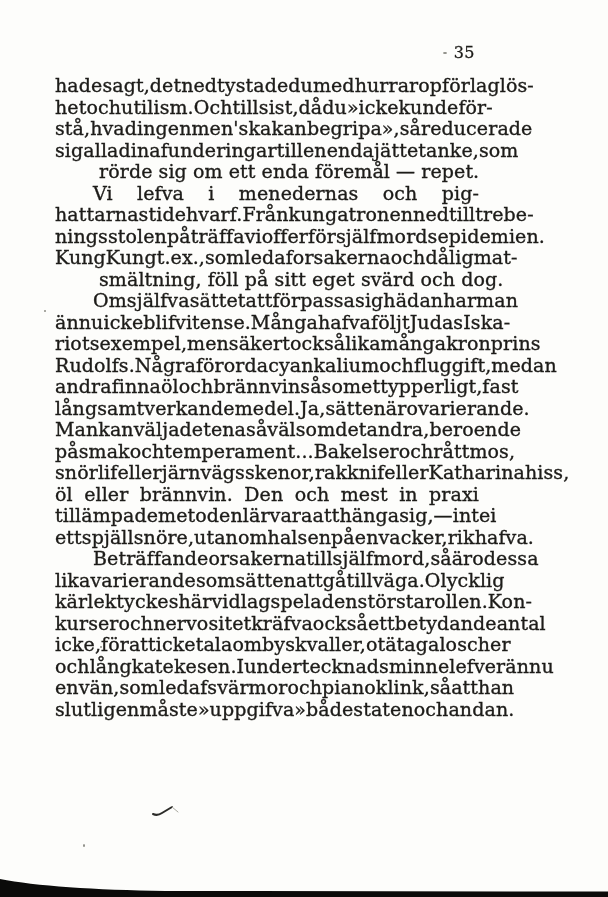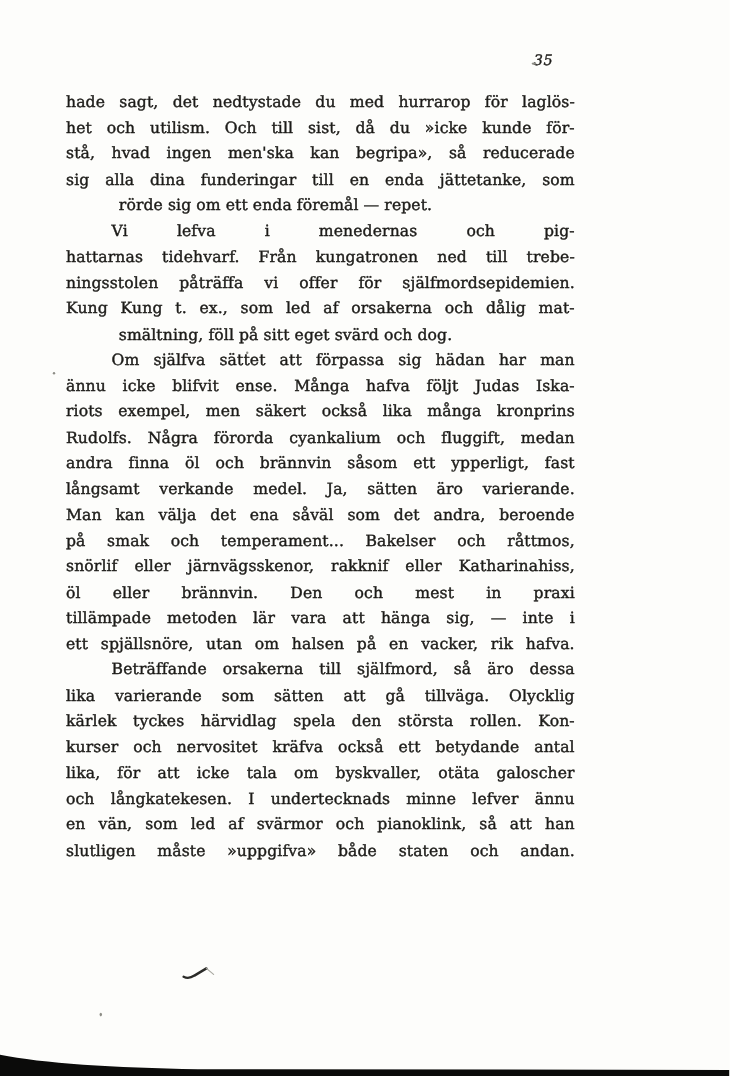--- a/index.html
+++ b/index.html
@@ -12,40 +12,39 @@
     position: relative;
     width: 608px;
     height: 897px;
     background: #fdfdfb;
     overflow: hidden;
     color: #1d1c19;
   }
   .page-number {
     position: absolute;
     top: 43px;
-    right: 147px;
-    font-size: 12px;
+    right: 133px;
+    font-size: 16px;
     letter-spacing: 0.5px;
-    font-style: italic;
     -webkit-text-stroke: 0.3px #1d1c19;
   }
   .text-block {
     position: absolute;
     left: 55px;
     top: 75px;
     width: 424px;
   }
   .line {
     display: flex;
     justify-content: space-between;
     align-items: baseline;
     height: 21.5px;
     line-height: 21.5px;
     white-space: nowrap;
-    font-size: 13px;
+    font-size: 19px;
     letter-spacing: 0.1px;
     -webkit-text-stroke: 0.35px #1d1c19;
   }
   .line.indent { padding-left: 38px; }
   .line.flush { justify-content: flex-start; gap: 0.32em; margin-left: 44px; }
   .speck {
     position: absolute;
     background: #8d8d86;
     border-radius: 50%;
   }
@@ -320,21 +319,21 @@
         <span>kurser</span>
         <span>och</span>
         <span>nervositet</span>
         <span>kräfva</span>
         <span>också</span>
         <span>ett</span>
         <span>betydande</span>
         <span>antal</span>
       </div>
       <div class="line">
-        <span>lika,</span>
+        <span>icke,</span>
         <span>för</span>
         <span>att</span>
         <span>icke</span>
         <span>tala</span>
         <span>om</span>
         <span>byskvaller,</span>
         <span>otäta</span>
         <span>galoscher</span>
       </div>
       <div class="line">

